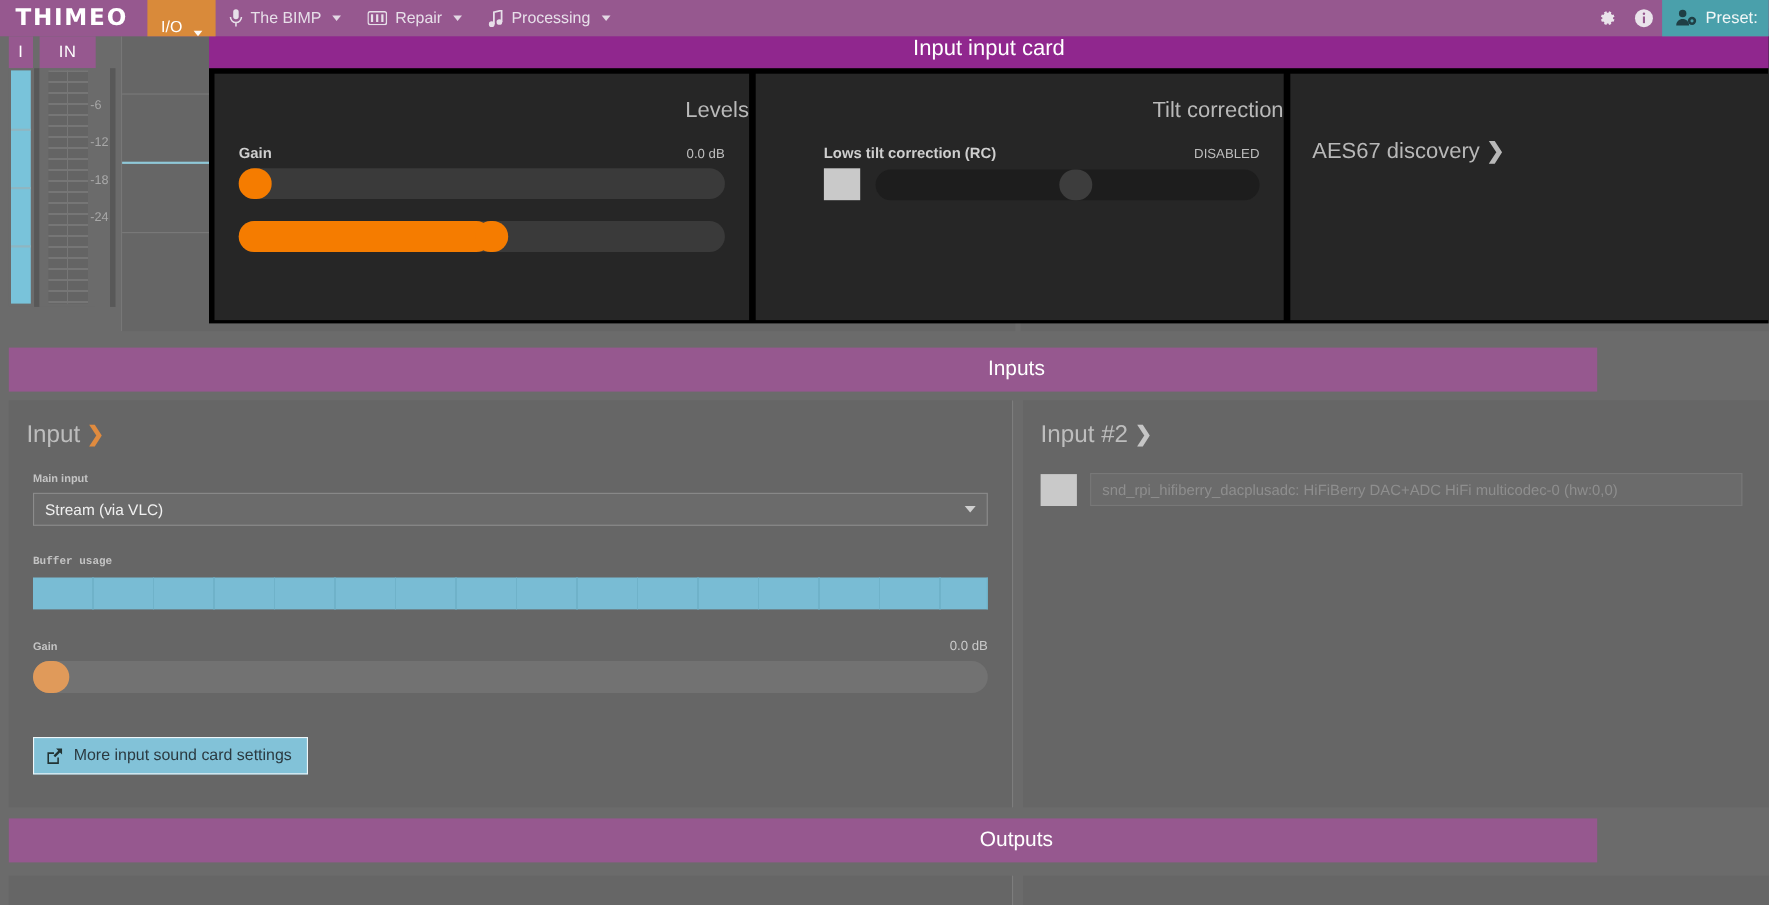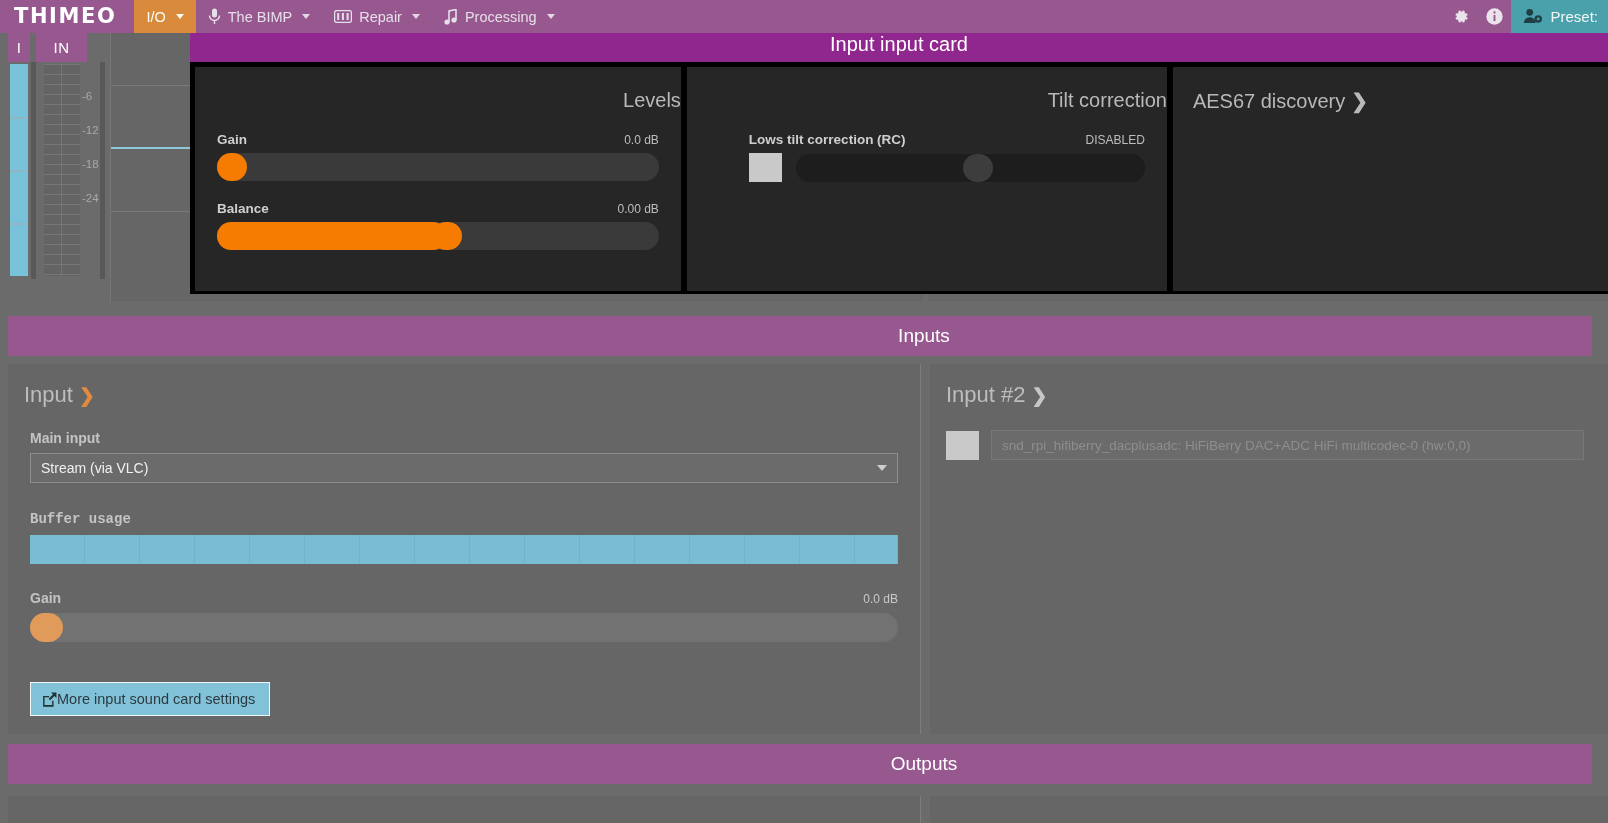--- a/index.html
+++ b/index.html
@@ -20,21 +20,21 @@
   .brand {
     color: #ffffff; font-size: 21px; font-weight: 700; letter-spacing: 1.6px;
     padding: 0 18px 0 14px; line-height: 33px;
     font-family: "DejaVu Sans", sans-serif;
   }
   .menu-item {
     height: 33px; display: flex; align-items: center; gap: 7px;
     padding: 0 12px; color: #e7dfe9; font-size: 14.5px;
     white-space: nowrap;
   }
-  .menu-item.active { background: #d98a3a; color: #fff; }
+  .menu-item.active { background: #d98a3a; color: #fff; align-items: flex-end; }
   .caret-down {
     width: 0; height: 0; border-left: 4px solid transparent;
     border-right: 4px solid transparent; border-top: 5px solid currentColor;
     margin-left: 3px; opacity: .95;
   }
   .topbar-spacer { flex: 1 1 auto; }
   .tb-icon {
     width: 34px; height: 33px; display: flex; align-items: center;
     justify-content: center; color: #e9e2ea;
   }
@@ -140,44 +140,44 @@
     position: absolute; top: 0; width: 30px; height: 28px; border-radius: 15px;
     background: #f57c00;
   }
   .slider.disabled { background: #1d1d1d; }
   .slider.disabled .knob { background: #3d3d3d; }
   .tilt-row { display: flex; align-items: center; gap: 14px; }
   .checkbox-sq {
     width: 33px; height: 29px; background: #c9c9c9; flex: 0 0 auto;
   }
   .chev-right { display: inline-block; font-weight: 700; margin-left: 6px; }
-  .aes-title { color: #b8b8b8; font-size: 20px; padding: 22px 0 0 20px; }
+  .aes-title { color: #b8b8b8; font-size: 20px; padding: 22px 0 0 20px; margin-top: 36px; }
 
   
   .banner {
-    position: absolute; left: 8px; width: 1584px; height: 40px;
+    position: absolute; left: 8px; width: 1444px; height: 40px;
     background: #96588f; color: #ffffff; font-size: 19px;
     display: flex; align-items: center; z-index: 6;
   }
   .banner span { position: absolute; left: 0; width: 1832px; text-align: center; }
 
   
   .panel {
     position: absolute; background: #666666; z-index: 4;
   }
   .panel-left  { left: 8px;   top: 364px; width: 913px; height: 370px; border-right: 1px solid #7d7d7d; }
   .panel-right { left: 930px; top: 364px; width: 678px; height: 370px; }
   .panel-hdr {
     color: #bdbdbd; font-size: 22px; padding: 18px 0 0 16px;
     display: flex; align-items: center; gap: 6px;
   }
   .chev-orange { color: #e08b3f; font-weight: 700; font-size: 19px; }
   .chev-grey   { color: #c6c6c6; font-weight: 700; font-size: 19px; }
   .field-label {
-    color: #c4c4c4; font-size: 14px; font-weight: 700;
+    color: #c4c4c4; font-size: 10px; font-weight: 700;
   }
   .select-box {
     height: 30px; background: #6b6b6b; border: 1px solid #8c8c8c;
     display: flex; align-items: center; justify-content: space-between;
     padding: 0 10px; color: #f0f0f0; font-size: 14px;
   }
   .sel-caret {
     width: 0; height: 0; border-left: 5px solid transparent;
     border-right: 5px solid transparent; border-top: 6px solid #cfcfcf;
   }
@@ -188,21 +188,21 @@
     border-right: 1px solid #6fb2c9;
   }
   .gain-slider-lg {
     position: relative; height: 29px; border-radius: 15px; background: #727272;
   }
   .gain-slider-lg .knob {
     position: absolute; left: 0; top: 0; width: 33px; height: 29px;
     border-radius: 16px; background: #e09a5a;
   }
   .more-btn {
-    display: inline-flex; align-items: center; 
+    display: inline-flex; align-items: center; gap: 10px;
     background: #82c2d8; border: 1px solid #eef6f9;
     color: #2b3a41; font-size: 14.5px; padding: 8px 14px 8px 11px;
   }
   .in2-row { display: flex; align-items: center; gap: 12px; }
   .in2-select {
     flex: 1 1 auto; height: 30px; border: 1px solid #787878;
     background: #6b6b6b; color: #8e8e8e; font-size: 13.5px;
     display: flex; align-items: center; padding: 0 10px;
     overflow: hidden; white-space: nowrap;
   }
@@ -334,24 +334,20 @@
           <div class="ctrl-row">
             <span class="ctrl-label">Gain</span>
             <span class="ctrl-value">0.0 dB</span>
           </div>
           <div class="slider">
             <div class="knob" style="left:0px"></div>
           </div>
         </div>
 
         <div class="ctrl">
-          <div class="ctrl-row">
-            <span class="ctrl-label">Balance</span>
-            <span class="ctrl-value">0.00 dB</span>
-          </div>
           <div class="slider">
             <div class="fill" style="width:52%"></div>
             <div class="knob" style="left:calc(52% - 15px)"></div>
           </div>
         </div>
       </div>
 
       <div class="card tilt">
         <div class="card-title">Tilt correction</div>
 

